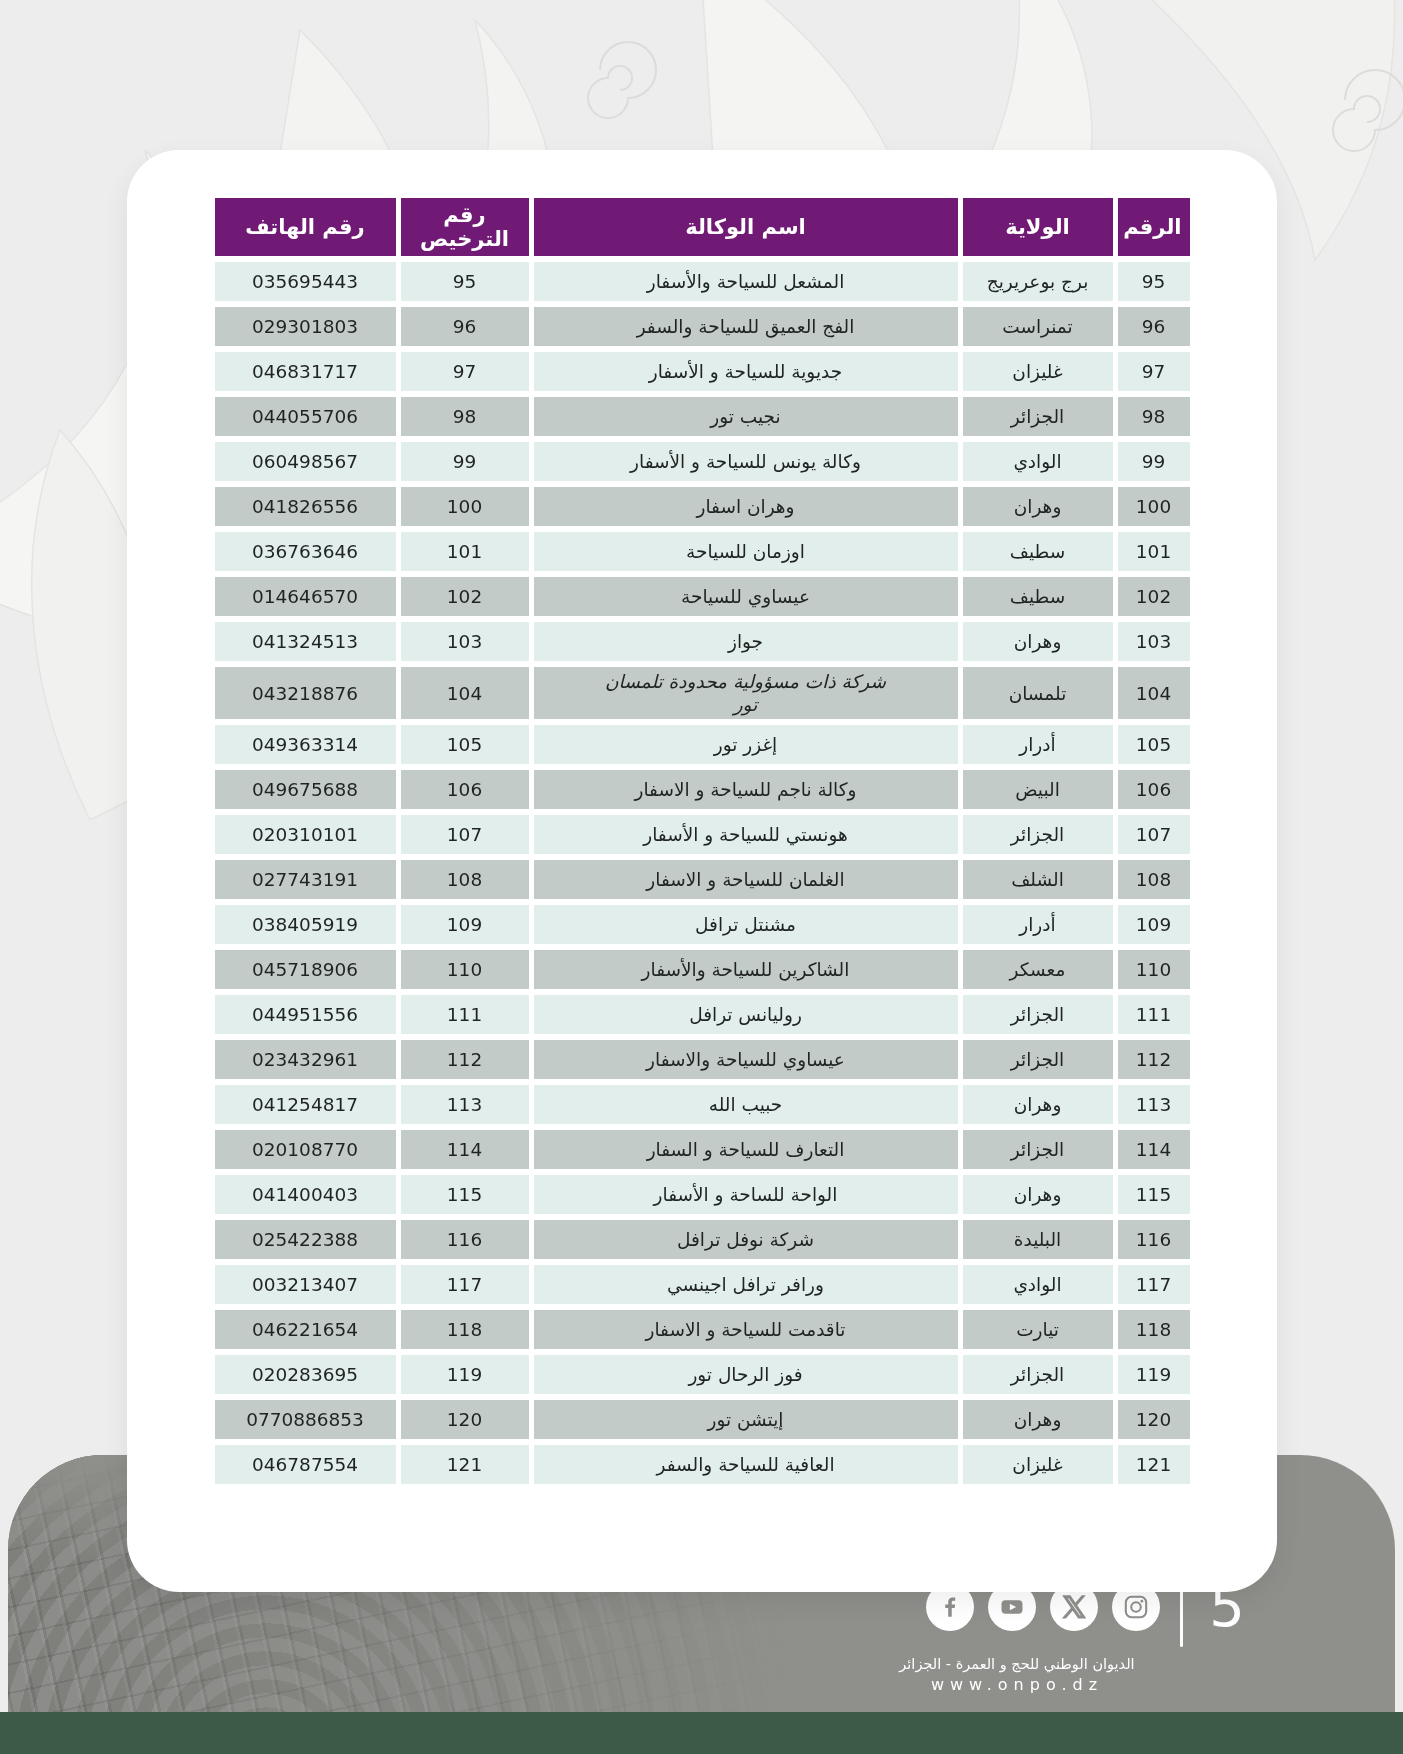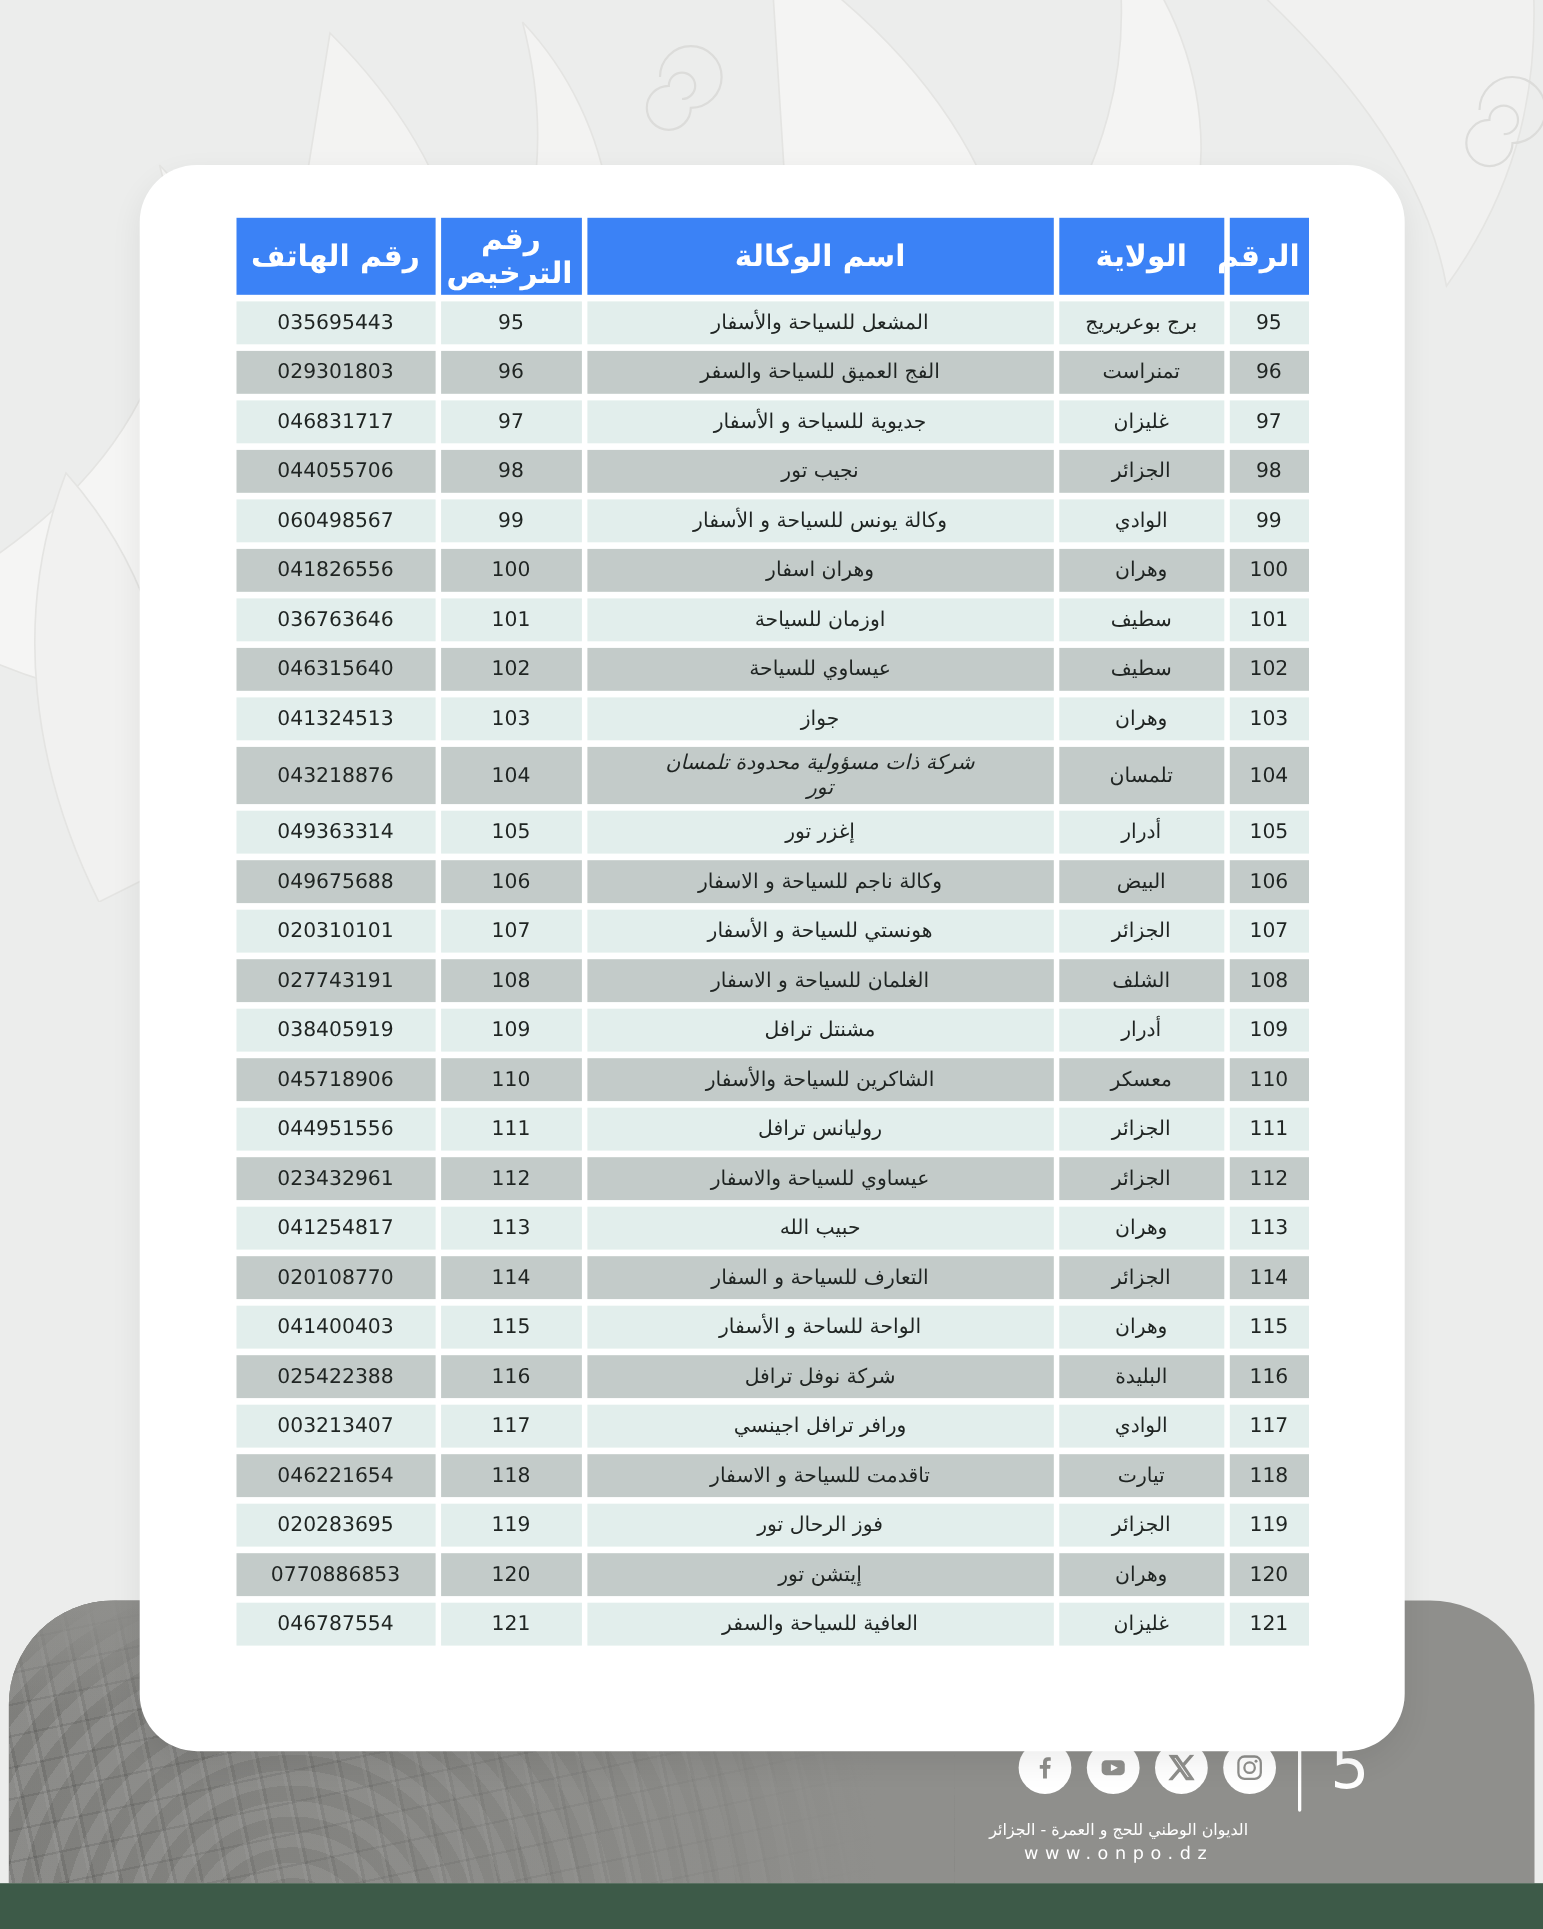--- a/index.html
+++ b/index.html
@@ -28,23 +28,23 @@
   
   table.agency{
     direction:rtl;
     border-collapse:separate;
     border-spacing:5px 6px;
     table-layout:fixed;
     width:985px;
     margin:42px auto 0 auto;
   }
   table.agency th{
-    background:#3b82f6;
+    background:#701a75;
     color:#ffffff;
-    font-size:27px;
+    font-size:21px;
     font-weight:bold;
     height:50px;
     padding:4px 8px;
     text-align:center;
     vertical-align:middle;
   }
   table.agency td{
     font-size:18.5px;
     color:#1f2422;
     text-align:center;
@@ -250,21 +250,21 @@
             <td>سطيف</td>
             <td>اوزمان للسياحة</td>
             <td>101</td>
             <td>036763646</td>
           </tr>
           <tr class="even">
             <td>102</td>
             <td>سطيف</td>
             <td>عيساوي للسياحة</td>
             <td>102</td>
-            <td>046315640</td>
+            <td>014646570</td>
           </tr>
           <tr class="odd">
             <td>103</td>
             <td>وهران</td>
             <td>جواز</td>
             <td>103</td>
             <td>041324513</td>
           </tr>
           <tr class="even">
             <td>104</td>

